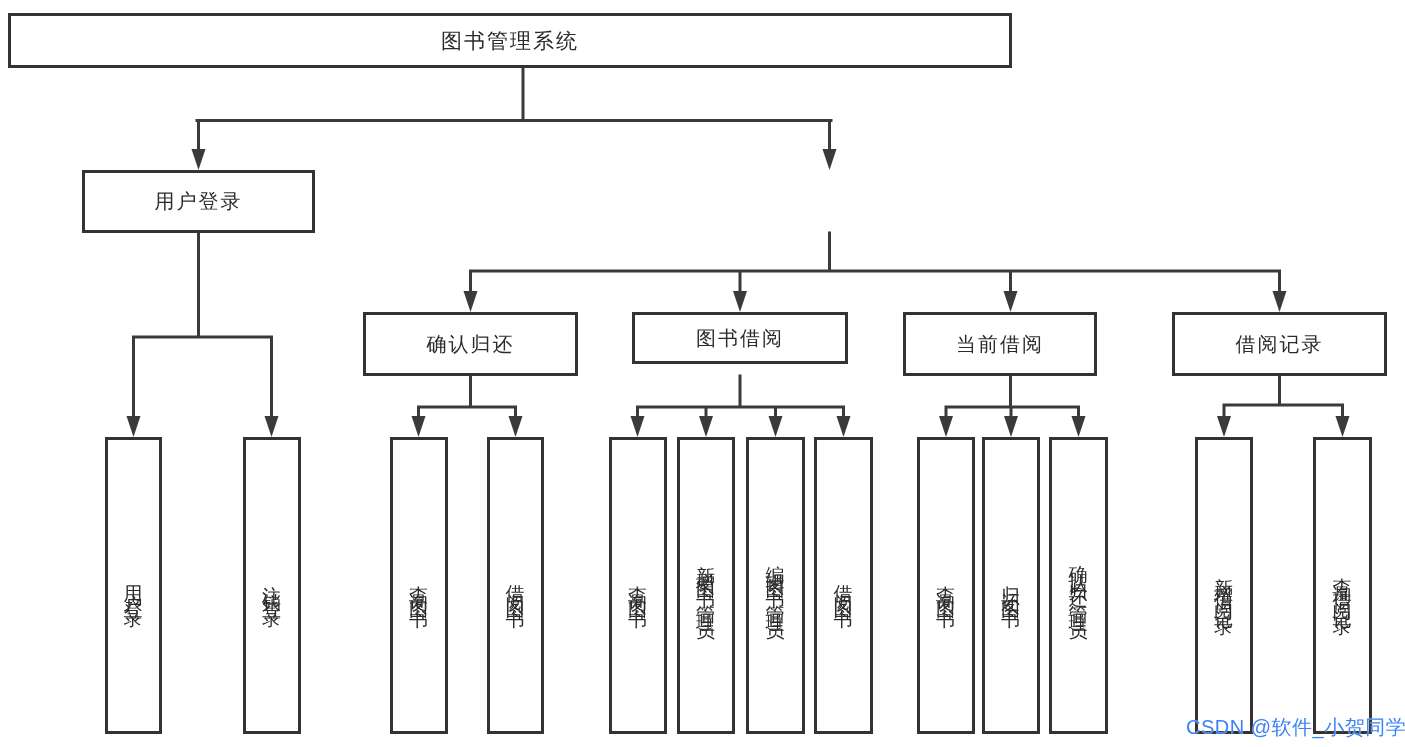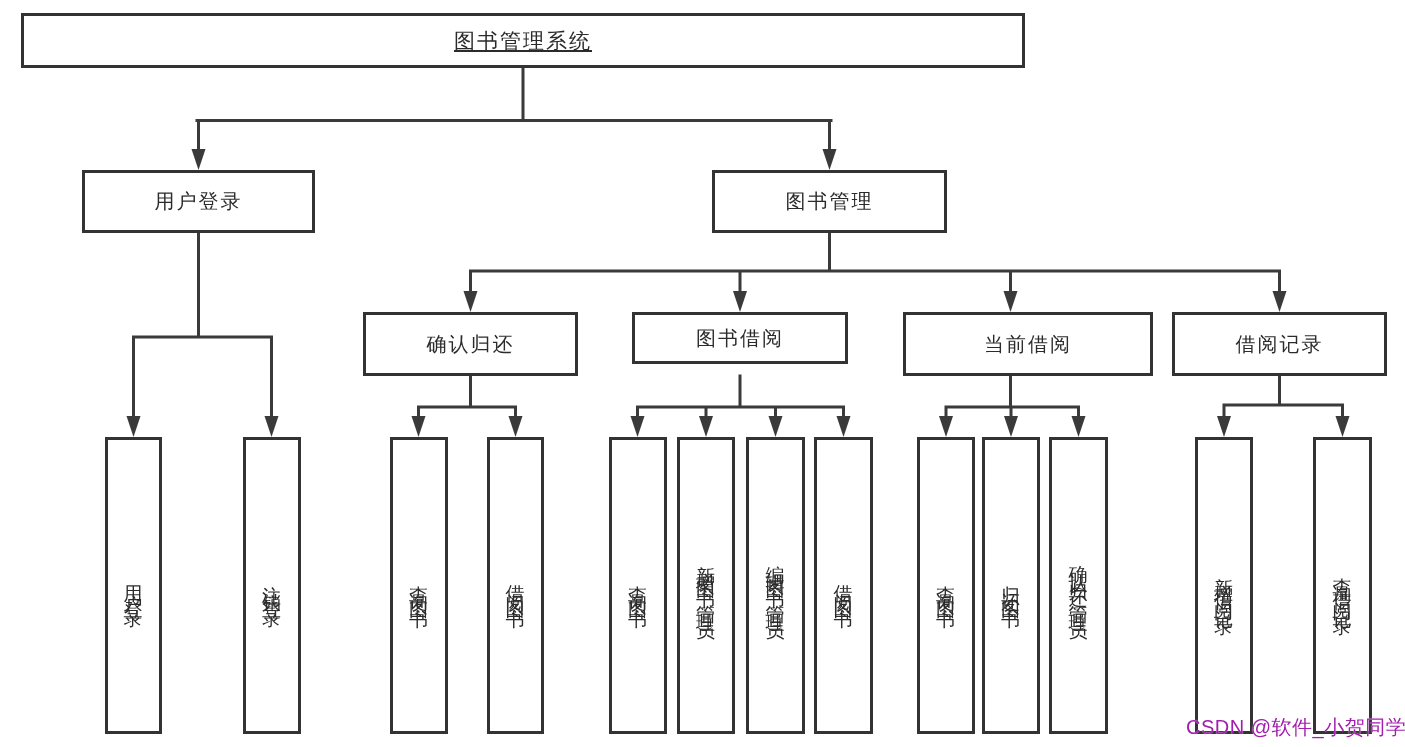--- a/index.html
+++ b/index.html
@@ -49,21 +49,21 @@
     letter-spacing: 8px;
     line-height: 1;
   }
   .watermark {
     position: absolute;
     left: 1186px;
     top: 714px;
     z-index: 5;
     font-size: 20px;
     letter-spacing: 0.5px;
-    color: #a21caf;
+    color: #3b82f6;
     text-shadow: 0 0 1px rgba(255,255,255,0.85);
     white-space: nowrap;
   }
 </style>
 </head>
 <body>
 
 <div class="canvas">
 
   <svg class="connectors" width="1405" height="747" viewBox="0 0 1405 747">
@@ -92,38 +92,35 @@
       <polygon points="768.5,416 782.5,416 775.5,437"></polygon>
       <polygon points="836.5,416 850.5,416 843.5,437"></polygon>
       <polygon points="939,416 953,416 946,437"></polygon>
       <polygon points="1004,416 1018,416 1011,437"></polygon>
       <polygon points="1071.5,416 1085.5,416 1078.5,437"></polygon>
       <polygon points="1217,416 1231,416 1224,437"></polygon>
       <polygon points="1335.5,416 1349.5,416 1342.5,437"></polygon>
     </g>
   </svg>
 
-  <div class="box root" style="left:21px; top:13px; width:1004px; height:55px;text-decoration:underline;">
+  <div class="box root" style="left:8px; top:13px; width:1004px; height:55px;">
     <span class="hlabel">图书管理系统</span>
   </div>
 
   <div class="box" style="left:82px; top:170px; width:233px; height:63px;">
     <span class="hlabel">用户登录</span>
-  </div>
-  <div class="box" style="left:712px; top:170px; width:235px; height:63px;">
-    <span class="hlabel">图书管理</span>
   </div>
 
   <div class="box" style="left:363px; top:312px; width:215px; height:64px;">
     <span class="hlabel">确认归还</span>
   </div>
   <div class="box" style="left:632px; top:312px; width:216px; height:52px;">
     <span class="hlabel">图书借阅</span>
   </div>
-  <div class="box" style="left:903px; top:312px; width:250px; height:64px;">
+  <div class="box" style="left:903px; top:312px; width:194px; height:64px;">
     <span class="hlabel">当前借阅</span>
   </div>
   <div class="box" style="left:1172px; top:312px; width:215px; height:64px;">
     <span class="hlabel">借阅记录</span>
   </div>
 
   <div class="box vbox" style="left:105px; top:437px; width:57px; height:297px;">
     <span class="vlabel">用户登录</span>
   </div>
   <div class="box vbox" style="left:243px; top:437px; width:58px; height:297px;">

